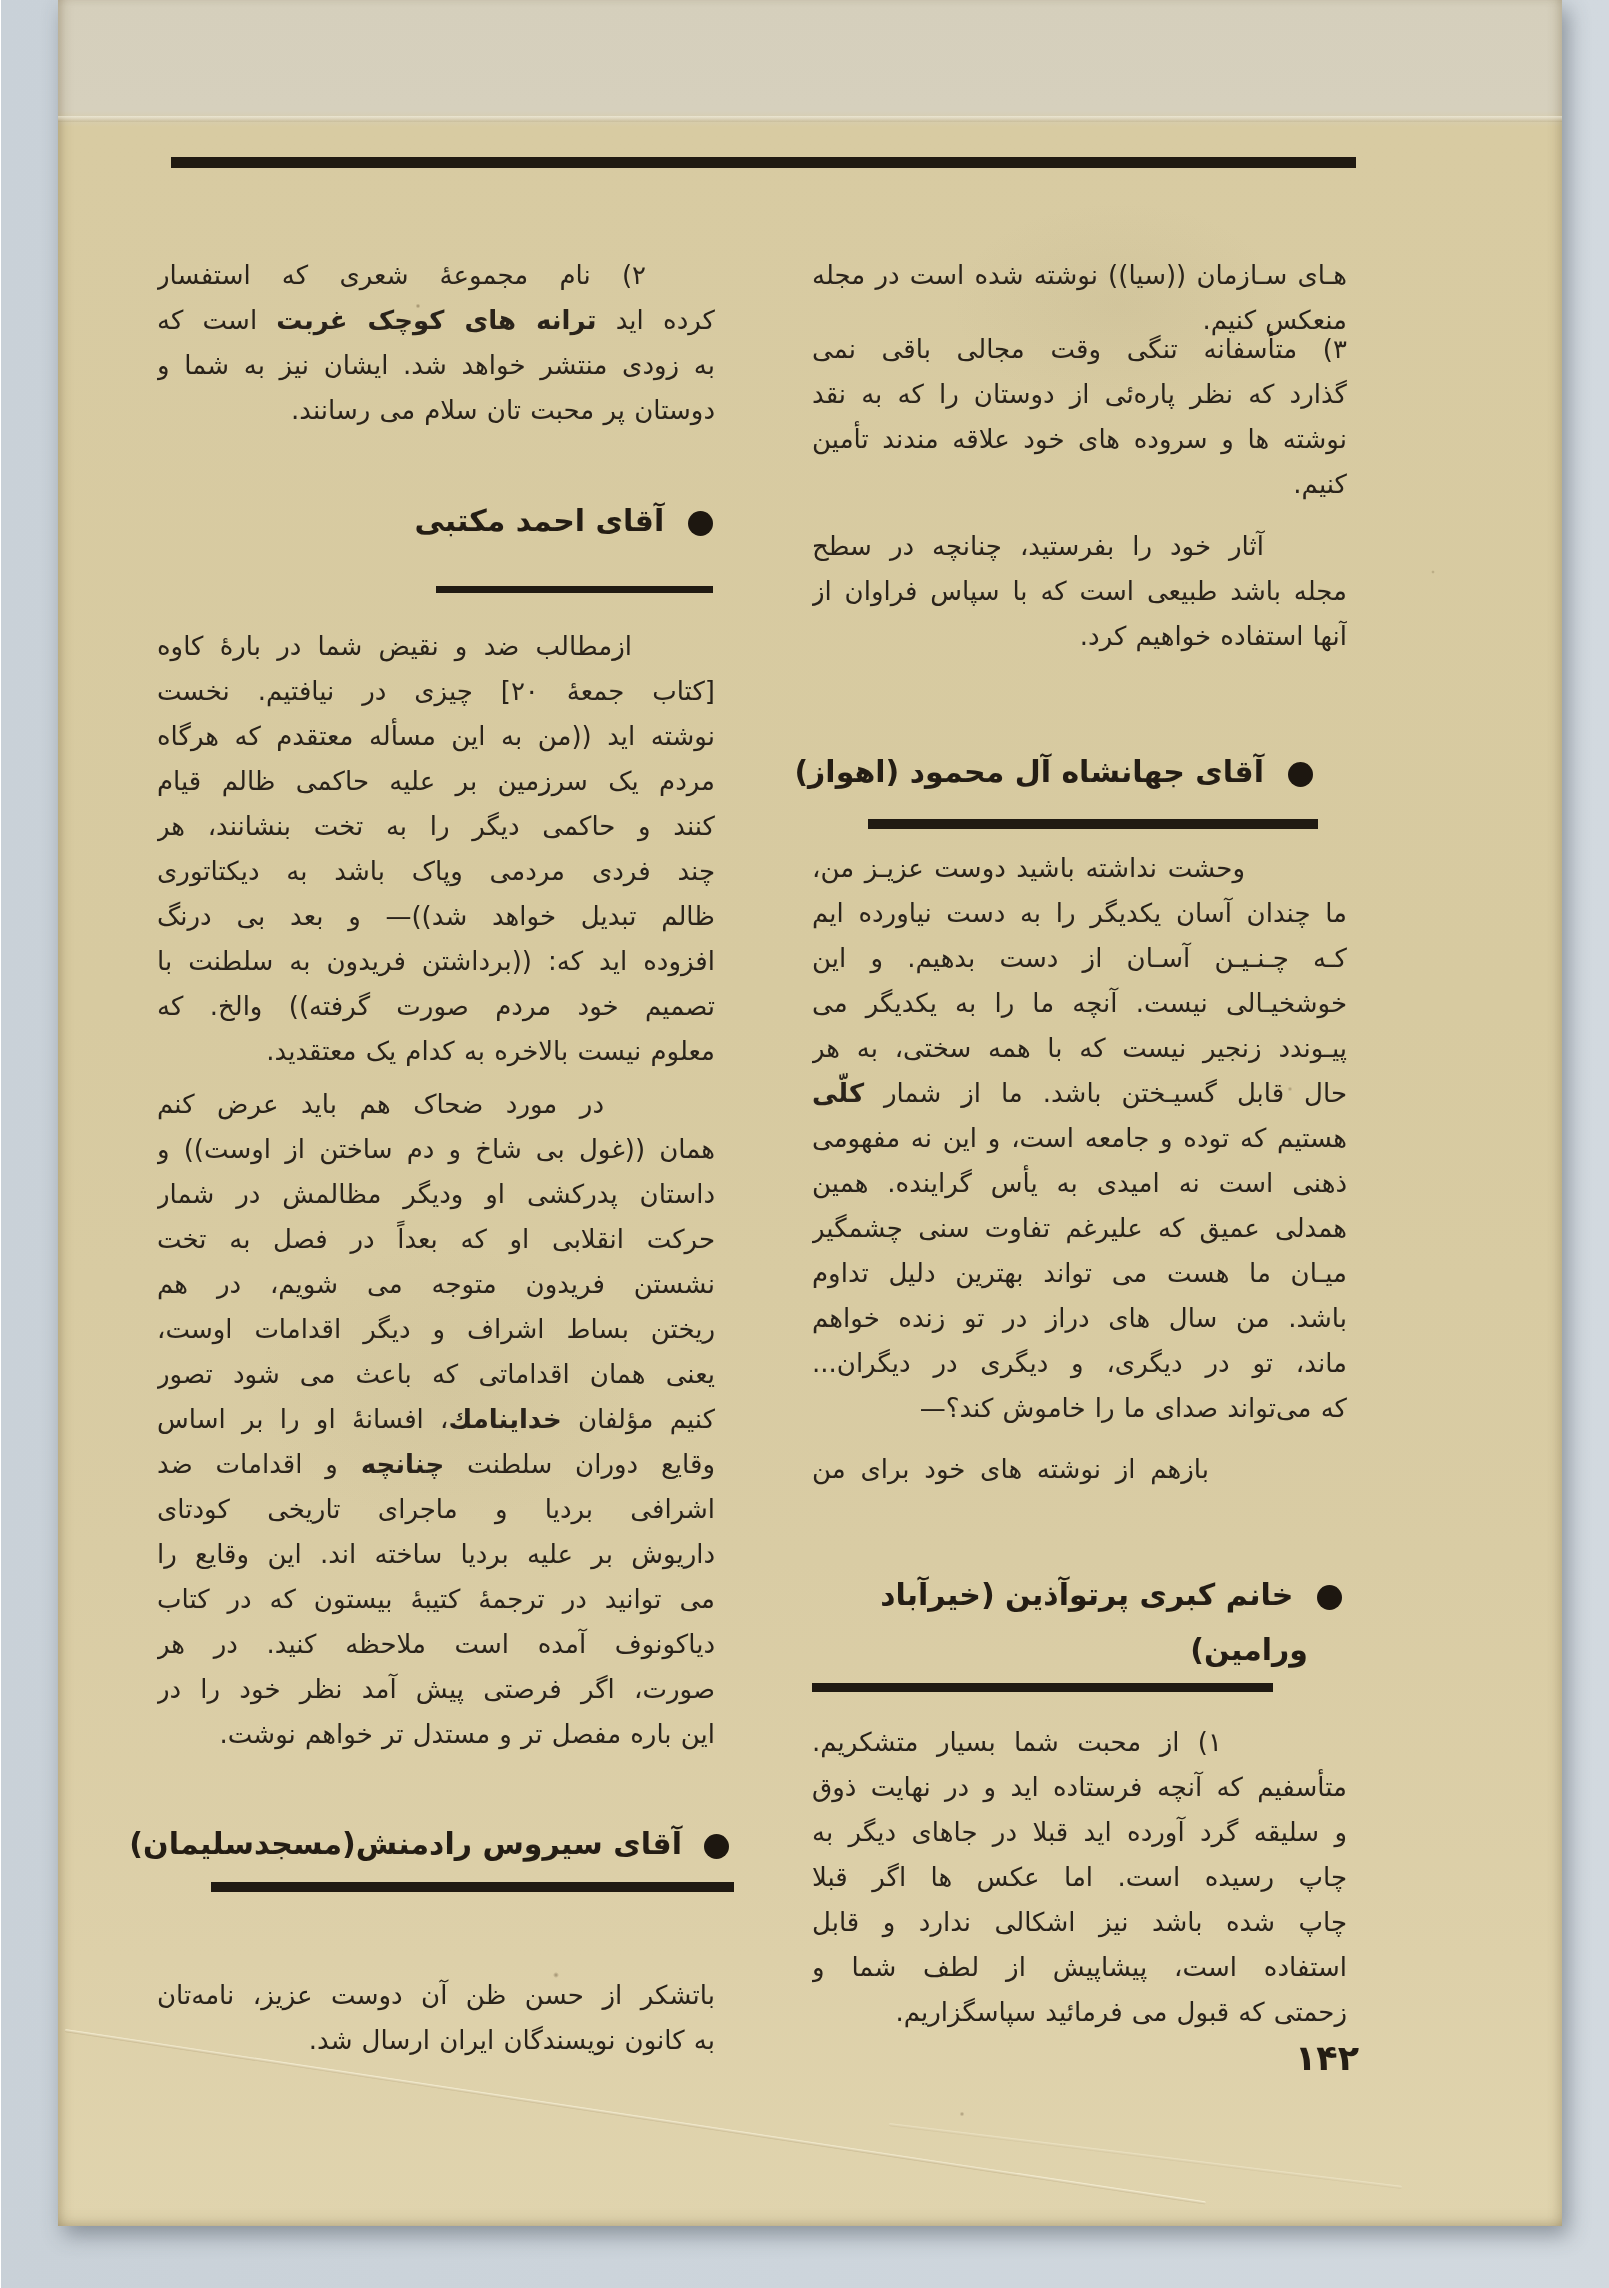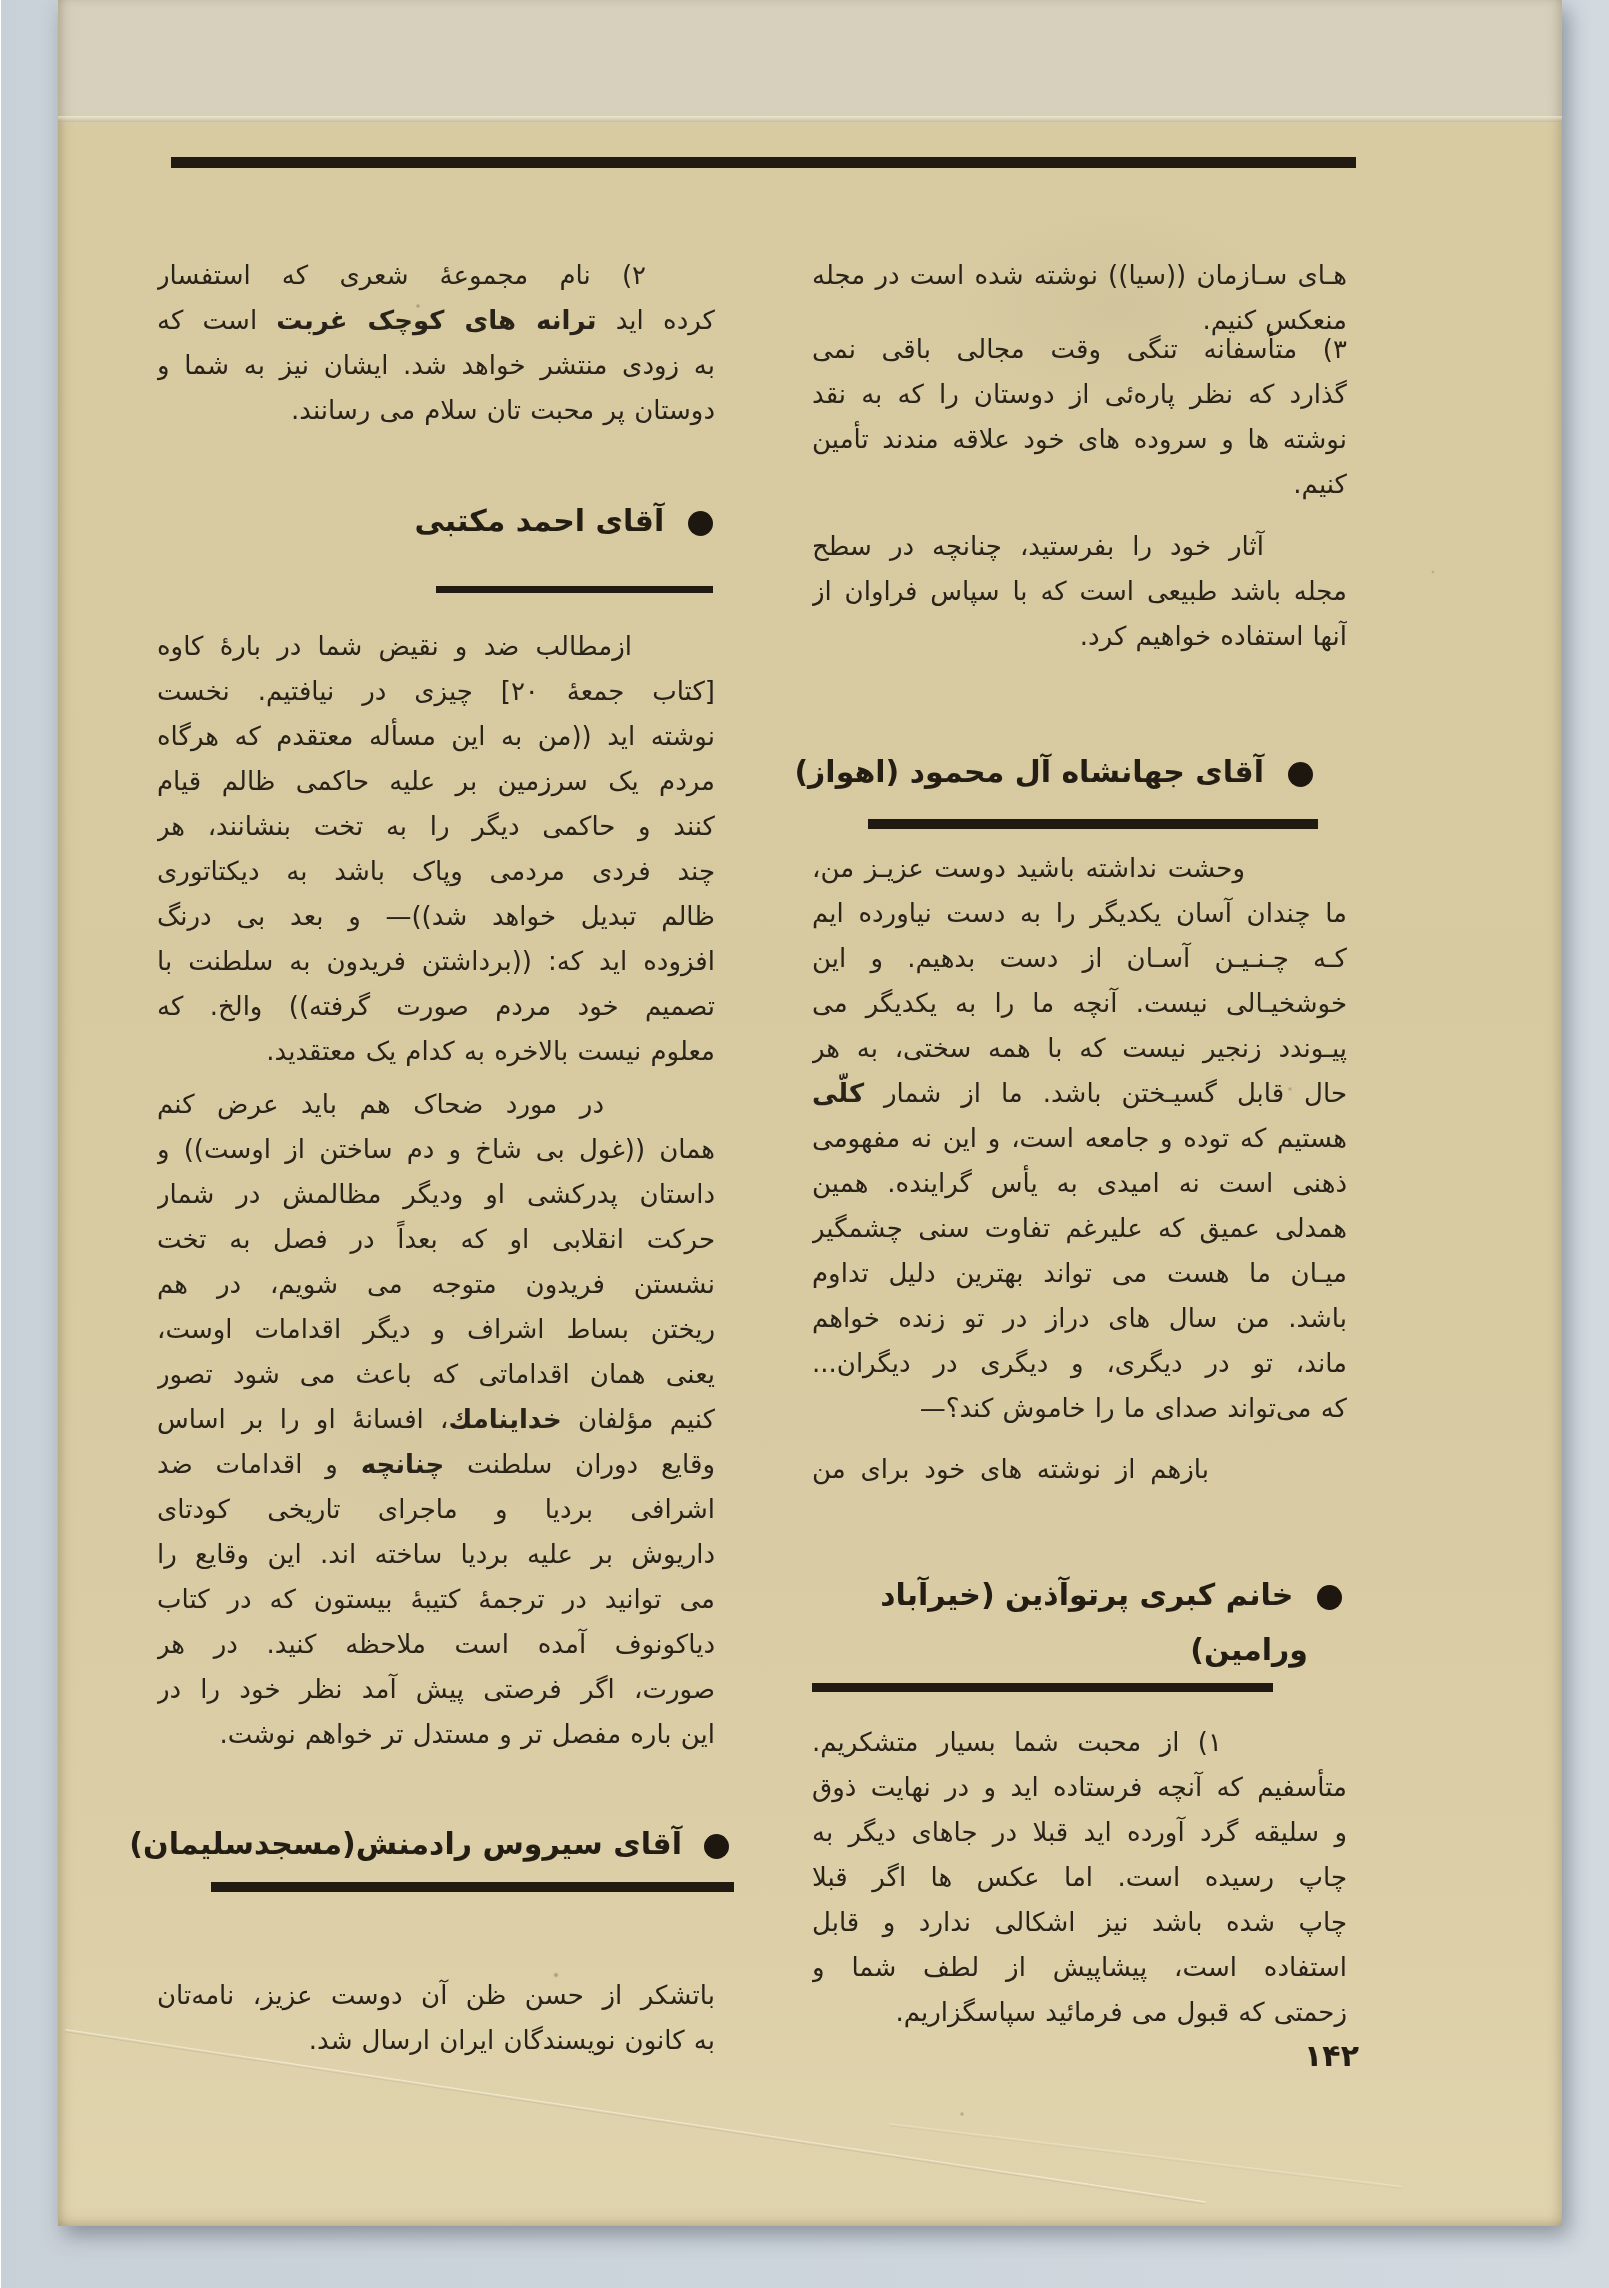--- a/index.html
+++ b/index.html
@@ -73,21 +73,21 @@
     background:#1d1710;margin-top:5.5px;
   }
   .heading .htext{white-space:nowrap;}
   .heading-line2{
     position:absolute;font-weight:bold;font-size:30px;line-height:52px;
     text-align:right;padding-right:39px;color:#241d14;
   }
 
   .page-number{
     position:absolute;right:203px;top:2038px;
-    font-weight:bold;font-size:30px;color:#241d14;
+    font-weight:bold;font-size:35px;color:#241d14;
   }
 </style>
 </head>
 <body>
 
 <div class="stage">
   <div class="paper">
 
     <div class="fold-top"></div>
     <div class="rule top-rule"></div>

